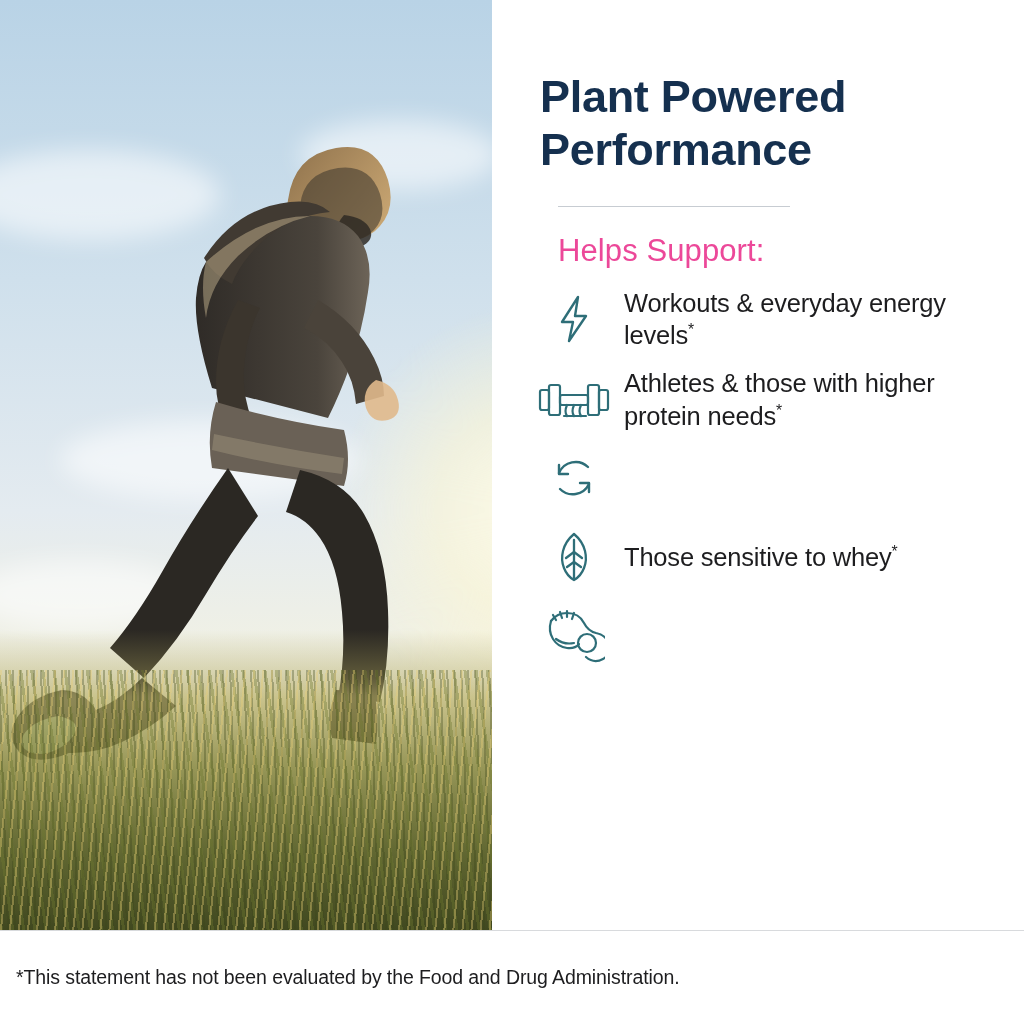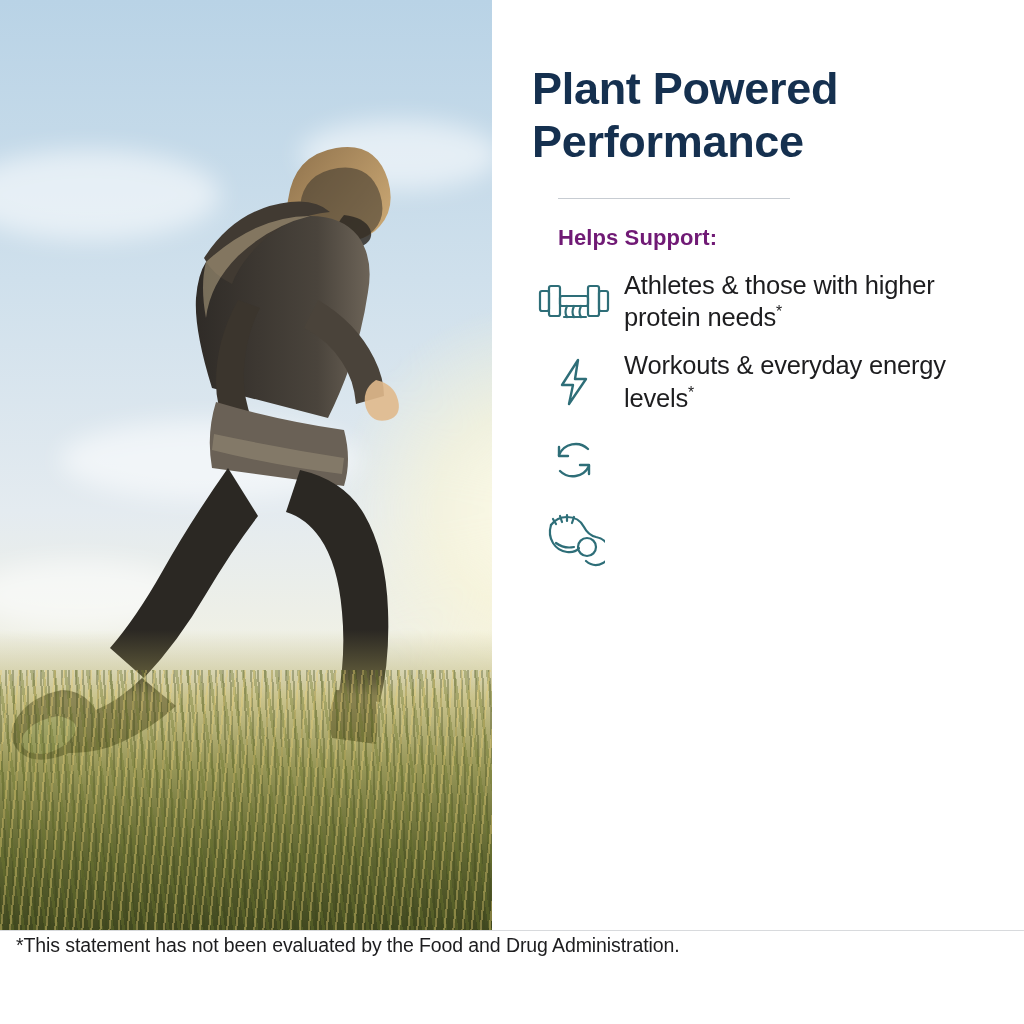--- a/index.html
+++ b/index.html
@@ -98,33 +98,33 @@
     height: 930px;
     box-sizing: border-box;
     padding: 62px 18px 0 32px;
   }
   .headline {
     color: #15304f;
     font-size: 45px;
     font-weight: bold;
     line-height: 1.18;
     letter-spacing: -0.3px;
-    margin: 0;
+    margin: 8px;
     padding-left: 8px;
   }
   .rule {
     width: 232px;
     height: 1px;
     background: #c7ccd2;
     margin: 30px 0 0 34px;
   }
   .subhead {
-    color: #701a75;
-    font-size: 22px;
-    font-weight: bold;
+    color: #ec4899;
+    font-size: 31px;
+    font-weight: normal;
     margin: 26px 0 0 34px;
     letter-spacing: 0.1px;
   }
 
   .benefits {
     margin: 18px 0 0 0;
     padding: 0;
     list-style: none;
   }
   .benefit {
@@ -157,21 +157,22 @@
   .disclaimer {
     position: absolute;
     left: 0;
     bottom: 0;
     width: 1024px;
     height: 94px;
     box-sizing: border-box;
     border-top: 1px solid #d8dadd;
     background: #ffffff;
     display: flex;
-    justify-content: flex-start;
+    flex-direction: column;
+    justify-content: center;
     padding-left: 16px;
   }
   .disclaimer p {
     margin: 0;
     color: #1d1d1f;
     font-size: 19.5px;
     line-height: 1.45;
     letter-spacing: -0.1px;
   }
 </style>
@@ -239,57 +240,69 @@
     <h1 class="headline">Plant Powered Performance</h1>
 
     <div class="rule"></div>
 
     <div class="subhead">Helps Support:</div>
 
     <ul class="benefits">
 
       <li class="benefit">
         <span class="benefit-icon">
+          <svg width="46" height="52" viewBox="0 0 46 52" fill="none" stroke="#2e6e78" stroke-width="2.4" stroke-linecap="round" stroke-linejoin="round">
+            <path d="M27 4 L11 29 H22 L18 48 L35 23 H24 Z"></path>
+          </svg>
+        </span>
+        <span class="benefit-text">
+          <span>Workouts &amp; everyday energy levels</span><sup>*</sup>
+        </span>
+      </li>
+
+      <li class="benefit">
+        <span class="benefit-icon">
           <svg width="76" height="48" viewBox="0 0 76 48" fill="none" stroke="#2e6e78" stroke-width="2.2" stroke-linecap="round" stroke-linejoin="round">
             <rect x="4" y="14" width="9" height="20" rx="2"></rect>
             <rect x="13" y="9" width="11" height="30" rx="2"></rect>
             <rect x="52" y="9" width="11" height="30" rx="2"></rect>
             <rect x="63" y="14" width="9" height="20" rx="2"></rect>
             <rect x="24" y="19" width="28" height="10" rx="2"></rect>
             <path d="M31 29 q-3 7 0 11 M38 29 q-3 7 0 11 M45 29 q-3 7 0 11"></path>
             <path d="M28 40 h22"></path>
           </svg>
         </span>
         <span class="benefit-text">
           <span>Athletes &amp; those with higher protein needs</span><sup>*</sup>
         </span>
       </li>
 
       <li class="benefit">
         <span class="benefit-icon">
-          <svg width="46" height="52" viewBox="0 0 46 52" fill="none" stroke="#2e6e78" stroke-width="2.4" stroke-linecap="round" stroke-linejoin="round">
-            <path d="M27 4 L11 29 H22 L18 48 L35 23 H24 Z"></path>
-          </svg>
-        </span>
-        <span class="benefit-text">
-          <span>Workouts &amp; everyday energy levels</span><sup>*</sup>
-        </span>
-      </li>
-
-      <li class="benefit">
-        <span class="benefit-icon">
           <svg width="52" height="52" viewBox="0 0 52 52" fill="none" stroke="#2e6e78" stroke-width="2.4" stroke-linecap="round" stroke-linejoin="round">
             <path d="M40 14 A18 18 0 0 0 11 20"></path>
             <path d="M11 12 L11 21 L20 21"></path>
             <path d="M12 36 A18 18 0 0 0 41 31"></path>
             <path d="M41 39 L41 30 L32 30"></path>
           </svg>
         </span>
       </li>
 
+      <li class="benefit">
+        <span class="benefit-icon">
+          <svg width="48" height="54" viewBox="0 0 48 54" fill="none" stroke="#2e6e78" stroke-width="2.3" stroke-linecap="round" stroke-linejoin="round">
+            <path d="M24 4 C12 14 10 28 14 38 C17 46 24 50 24 50 C24 50 31 46 34 38 C38 28 36 14 24 4 Z"></path>
+            <path d="M24 10 V48"></path>
+            <path d="M24 22 L16 28 M24 22 L32 28 M24 32 L17 37 M24 32 L31 37"></path>
+          </svg>
+        </span>
+        <span class="benefit-text">
+          <span>Those sensitive to whey</span><sup>*</sup>
+        </span>
+      </li>
 
       <li class="benefit">
         <span class="benefit-icon">
           <svg width="62" height="56" viewBox="0 0 62 56" fill="none" stroke="#2e6e78" stroke-width="2.2" stroke-linecap="round" stroke-linejoin="round">
             <path d="M8 14 q6 -8 16 -8 q12 0 17 10 q4 8 12 10 q10 2 13 11 q3 10 -6 15 q-9 5 -17 -2"></path>
             <path d="M8 14 q-3 10 2 18 q5 8 14 9 q8 1 12 -4"></path>
             <path d="M10 8 l3 5 M17 5 l2 6 M24 4 l0 6 M31 6 l-2 6"></path>
             <circle cx="44" cy="36" r="9"></circle>
             <path d="M13 32 q8 6 18 4"></path>
           </svg>

